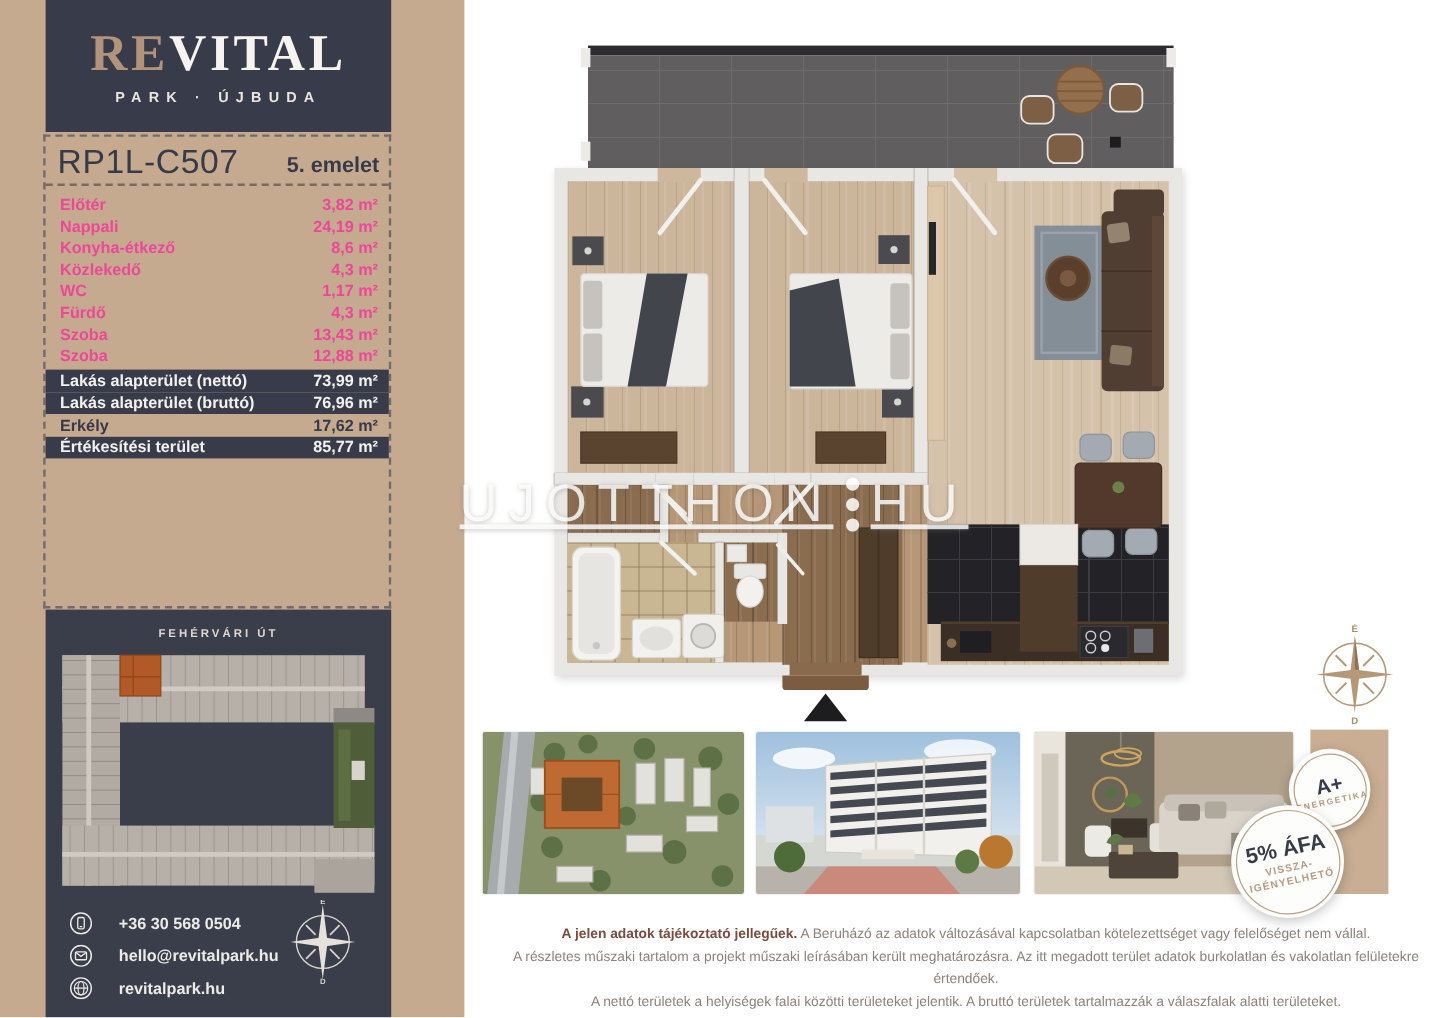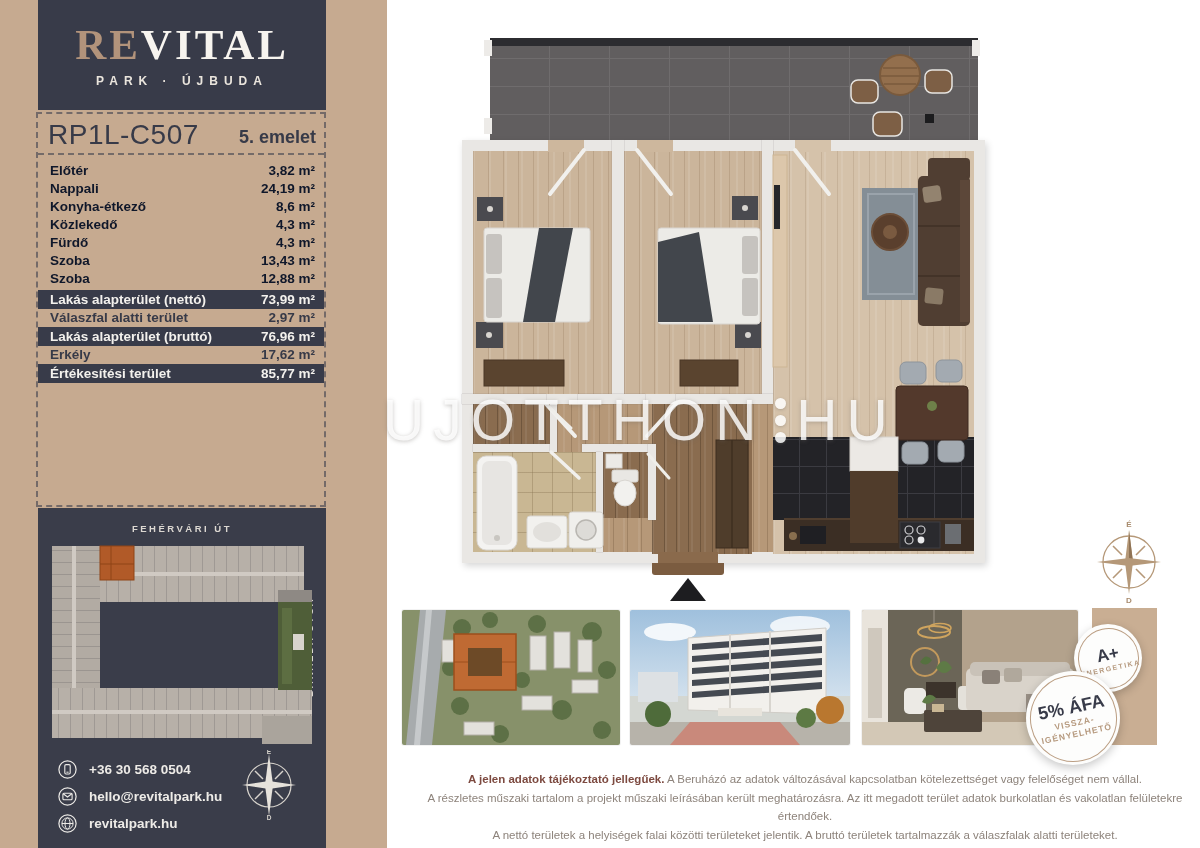--- a/index.html
+++ b/index.html
@@ -17,36 +17,36 @@
   .logo-sub{margin-top:8px;font-size:12px;letter-spacing:6px;color:#eae5dd;font-weight:700;}
 
   .data-frame{left:36px;top:112px;width:290px;height:395px;border:2px dashed rgba(62,65,78,.6);
               box-sizing:border-box;}
   .unit-row{height:41px;border-bottom:2px dashed rgba(62,65,78,.6);display:flex;align-items:flex-end;
             justify-content:space-between;padding:3px 8px 4px 10px;box-sizing:border-box;}
   .unit-code{font-size:28px;font-weight:400;color:#373a48;letter-spacing:.5px;line-height:.95;}
   .unit-floor{font-size:18px;font-weight:700;color:#373a48;padding-bottom:1px;margin-left:24px;}
   .rooms{padding-top:6px;}
   .room-row{display:flex;justify-content:space-between;align-items:center;height:18px;
-            padding:0 9px 0 12px;font-size:13.5px;font-weight:700;color:#0f172a;}
+            padding:0 9px 0 12px;font-size:13.5px;font-weight:700;color:#ec4899;}
   .summary{margin-top:3px;}
   .sum-row{display:flex;justify-content:space-between;align-items:center;height:18.5px;
            padding:0 9px 0 12px;font-size:13.5px;font-weight:700;gap:40px;}
   .sum-dark{background:#383b49;color:#f3f1ed;}
   .sum-light{color:#373a48;}
 
   
   .map-panel{left:38px;top:508px;width:288px;height:340px;background:#3a3d4a;}
   .street-top{position:absolute;top:15px;left:0;width:100%;text-align:center;font-size:9.5px;
               letter-spacing:2.5px;color:#dcd8d2;font-weight:700;}
   .street-right{position:absolute;left:266px;top:64px;height:150px;writing-mode:vertical-rl;
                 transform:rotate(180deg);font-size:9.5px;letter-spacing:2px;color:#dcd8d2;font-weight:700;
                 text-align:center;}
   .contacts{position:absolute;left:20px;top:252px;}
-  .contact-row{display:flex;align-items:center;gap:12px;height:19px;margin-bottom:8px;
+  .contact-row{display:flex;align-items:center;gap:22px;height:19px;margin-bottom:8px;
                font-size:13.5px;font-weight:700;color:#edebe7;}
 
   
   .terrace-top{left:490px;top:38px;width:488px;height:8px;background:#2c2c30;}
   .terrace{left:490px;top:46px;width:488px;height:96px;background-color:#615e5f;
      background-image:repeating-linear-gradient(0deg,transparent 0 27px,#6f6c6d 27px 28px),
                       repeating-linear-gradient(90deg,transparent 0 59px,#6f6c6d 59px 60px);}
   .apt-wall{left:462px;top:140px;width:523px;height:423px;background:#e9e7e4;
             box-shadow:2px 3px 7px rgba(0,0,0,.16);}
   .wood{background-color:#cbb59b;
@@ -68,22 +68,22 @@
      background-image:repeating-linear-gradient(0deg,transparent 0 26px,#3b3b41 26px 27px),
                       repeating-linear-gradient(90deg,transparent 0 26px,#3b3b41 26px 27px);}
   .wall{background:#e9e7e4;box-shadow:0 0 1px rgba(110,105,100,.7);}
   .counter{left:784px;top:518px;width:190px;height:33px;background:#3b2e24;border-top:2px solid #503e2f;box-sizing:border-box;}
   .step{left:652px;top:563px;width:72px;height:12px;background:#7b5c40;border-radius:0 0 3px 3px;}
 
   .plan-svg{left:455px;top:30px;width:545px;height:575px;pointer-events:none;}
 
   
   .watermark{left:383px;top:390px;height:60px;display:flex;align-items:center;gap:9px;z-index:50;}
-  .wm-text{font-size:57px;font-weight:400;letter-spacing:9px;color:rgba(255,255,255,.82);
-           text-shadow:0 1px 4px rgba(110,105,100,.38);}
+  .wm-text{font-size:44px;font-weight:400;letter-spacing:9px;color:rgba(255,255,255,.82);
+           text-shadow:0 1px 4px rgba(110,105,100,.38);text-decoration:underline;}
   .wm-dots{display:flex;flex-direction:column;gap:6px;margin:0 1px;}
   .wm-dots span{width:11px;height:11px;border-radius:50%;background:rgba(255,255,255,.85);
                 box-shadow:0 1px 3px rgba(110,105,100,.35);}
 
   
   .photo{top:610px;height:135px;border-radius:2px;overflow:hidden;box-shadow:0 0 0 1px rgba(0,0,0,.05);}
   .tan-block{left:1092px;top:608px;width:65px;height:137px;background:#c9ae93;}
   .badge{border-radius:50%;background:#fdfdfc;box-shadow:0 3px 10px rgba(0,0,0,.22);
          display:flex;align-items:center;justify-content:center;}
   .badge-inner{border:1px solid #bb9e83;border-radius:50%;width:calc(100% - 9px);height:calc(100% - 9px);
@@ -129,40 +129,40 @@
         </div>
       <div class="room-row">
           <span>Konyha-étkező</span>
           <span>8,6 m²</span>
         </div>
       <div class="room-row">
           <span>Közlekedő</span>
           <span>4,3 m²</span>
         </div>
       <div class="room-row">
+          <span>WC</span>
+          <span>1,17 m²</span>
+        </div>
+      <div class="room-row">
           <span>Fürdő</span>
           <span>4,3 m²</span>
         </div>
       <div class="room-row">
           <span>Szoba</span>
           <span>13,43 m²</span>
         </div>
       <div class="room-row">
           <span>Szoba</span>
           <span>12,88 m²</span>
         </div>
     </div>
     <div class="summary">
       <div class="sum-row sum-dark">
           <span>Lakás alapterület (nettó)</span>
           <span>73,99 m²</span>
-        </div>
-      <div class="sum-row sum-light">
-          <span>Válaszfal alatti terület</span>
-          <span>2,97 m²</span>
         </div>
       <div class="sum-row sum-dark">
           <span>Lakás alapterület (bruttó)</span>
           <span>76,96 m²</span>
         </div>
       <div class="sum-row sum-light">
           <span>Erkély</span>
           <span>17,62 m²</span>
         </div>
       <div class="sum-row sum-dark">

